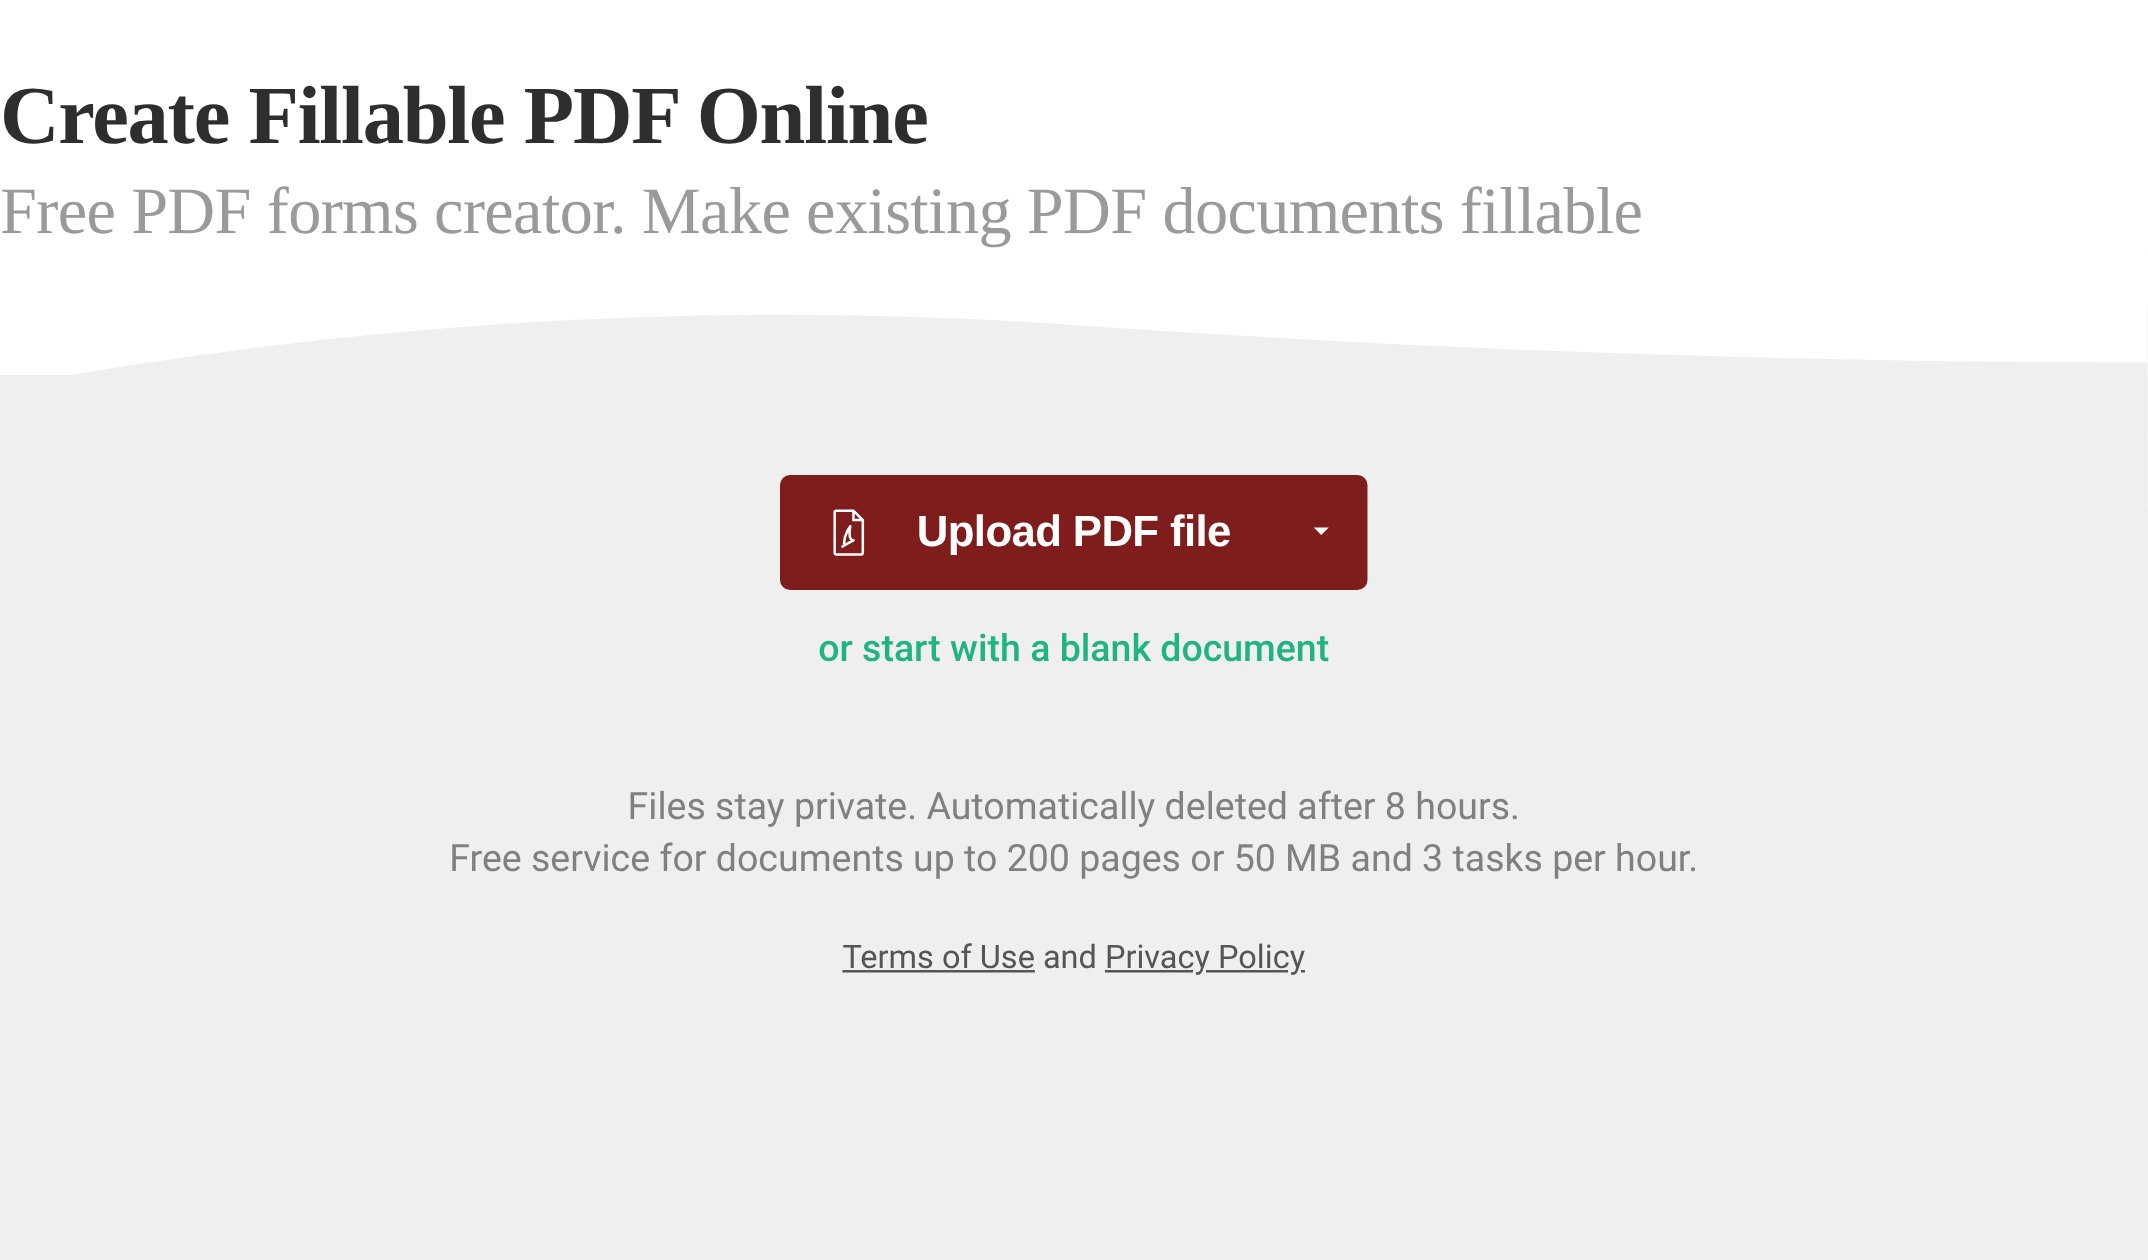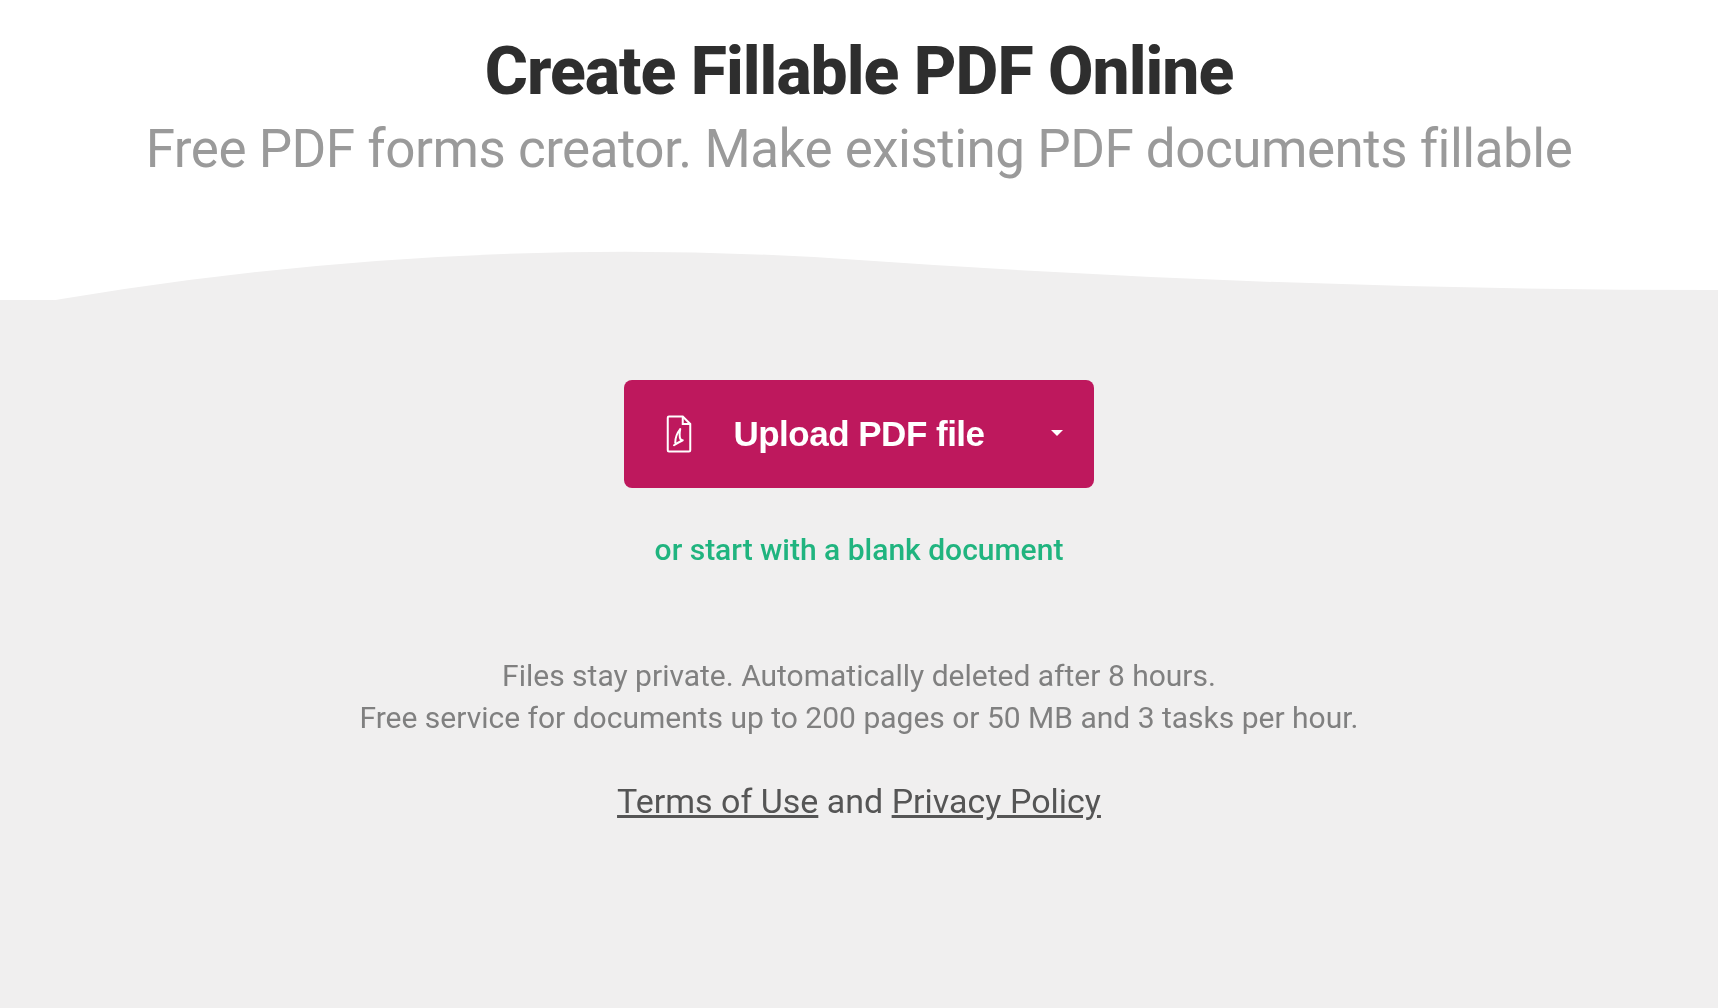--- a/index.html
+++ b/index.html
@@ -6,25 +6,25 @@
   body {
     font-family: -apple-system, BlinkMacSystemFont, "Segoe UI", Roboto, "Helvetica Neue", Arial, sans-serif;
     background: #ffffff;
     width: 1718px;
     height: 1008px;
     overflow: hidden;
     position: relative;
   }
   .header-section {
     background: #ffffff;
-    text-align: center;
-    padding-top: 33px;
+    padding-top: 55px;
     padding-bottom: 50px;
     position: relative;
     z-index: 2;
+    font-family: Liberation Serif, serif;
   }
   .page-title {
     font-size: 66px;
     font-weight: 800;
     color: #2e2e2e;
     letter-spacing: -1px;
     margin-bottom: 8px;
   }
   .page-subtitle {
     font-size: 53px;
@@ -53,26 +53,26 @@
     top: 300px;
     bottom: 0;
     left: 0;
     text-align: center;
     padding-top: 80px;
   }
   .upload-button {
     display: inline-flex;
     align-items: center;
     justify-content: center;
-    background: #be185d;
+    background: #7f1d1d;
     color: #ffffff;
     border: none;
     border-radius: 8px;
     width: 470px;
-    height: 108px;
+    height: 92px;
     cursor: pointer;
     position: relative;
     gap: 0;
     padding: 0 30px;
   }
   .pdf-icon-wrap {
     position: absolute;
     left: 40px;
     top: 50%;
     transform: translateY(-50%);
@@ -88,39 +88,39 @@
   .caret-wrap {
     position: absolute;
     right: 30px;
     top: 50%;
     transform: translateY(-50%);
     display: flex;
     align-items: center;
   }
   .blank-link {
     display: block;
-    margin-top: 44px;
+    margin-top: 30px;
     font-size: 30px;
     font-weight: 500;
     color: #20b47f;
     text-decoration: none;
     cursor: pointer;
   }
   .info-block {
     margin-top: 88px;
   }
   .info-line {
     font-size: 30px;
     color: #808080;
     line-height: 1.4;
     font-weight: 400;
   }
   .legal-line {
     margin-top: 42px;
-    font-size: 34px;
+    font-size: 26px;
     color: #555555;
   }
   .legal-link {
     color: #555555;
     text-decoration: underline;
     cursor: pointer;
   }
   .legal-sep {
     color: #555555;
   }

